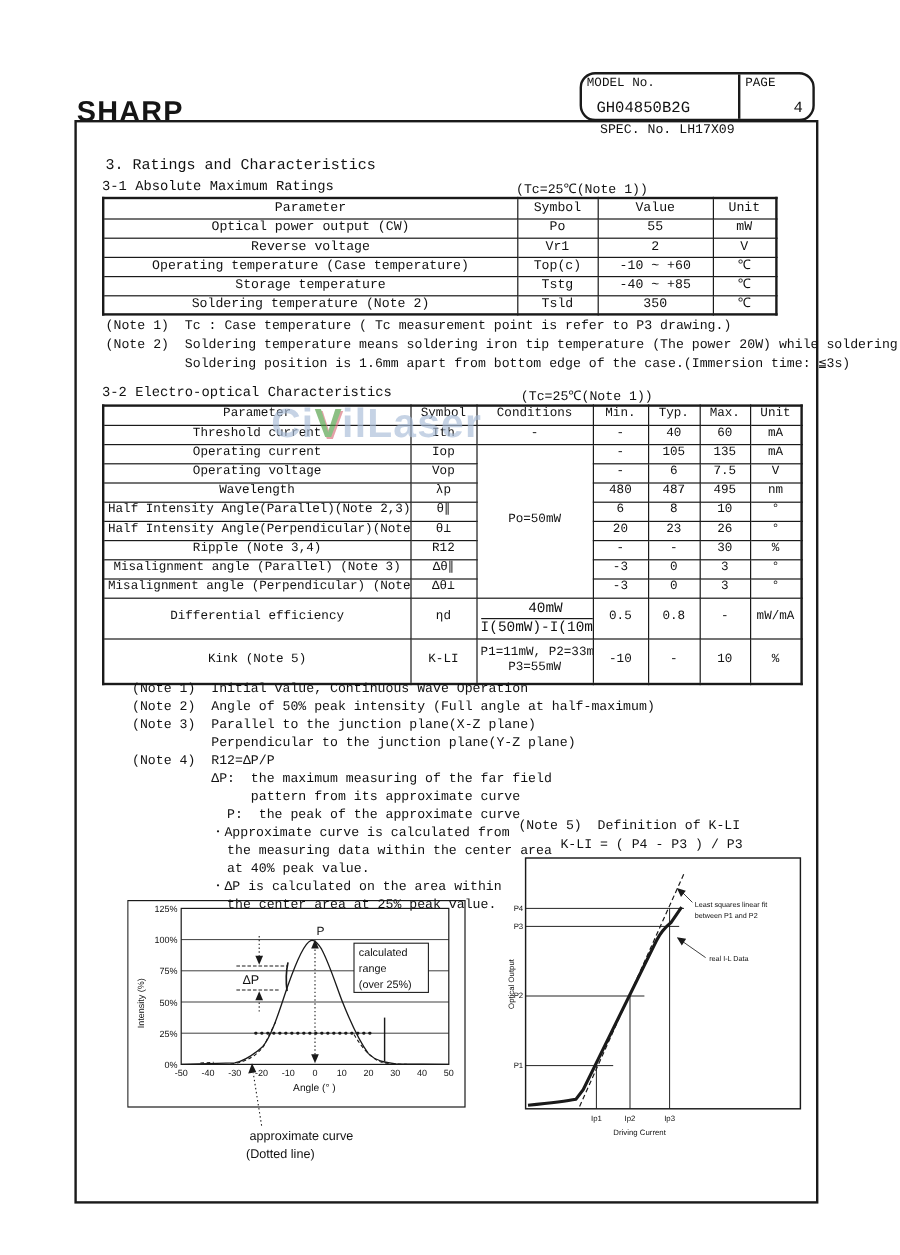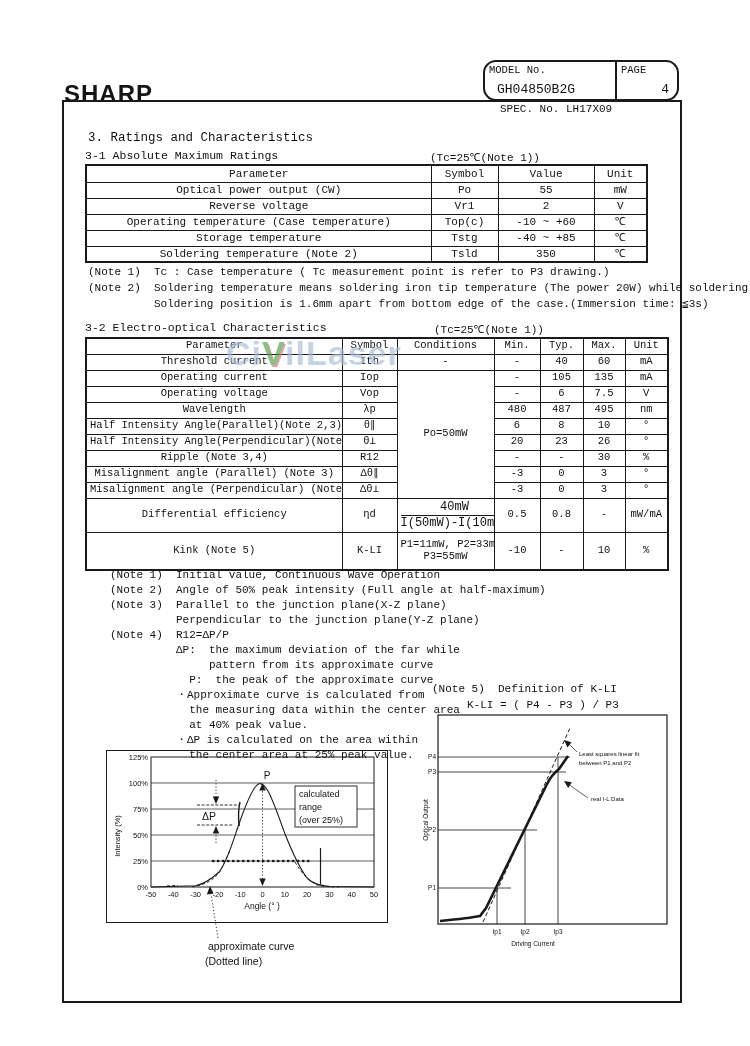--- a/index.html
+++ b/index.html
@@ -243,21 +243,21 @@
     </tr>
   </tbody>
     </table>
 
   <div class="abs" style="left:110px;top:568px;">
     <div class="noteline4">(Note 1)  Initial value, Continuous Wave Operation</div>
     <div class="noteline4">(Note 2)  Angle of 50% peak intensity (Full angle at half-maximum)</div>
     <div class="noteline4">(Note 3)  Parallel to the junction plane(X-Z plane)</div>
     <div class="noteline4">          Perpendicular to the junction plane(Y-Z plane)</div>
     <div class="noteline4">(Note 4)  R12=ΔP/P</div>
-    <div class="noteline4">          ΔP:  the maximum deviation of the far while</div>
+    <div class="noteline4">          ΔP:  the maximum measuring of the far field</div>
     <div class="noteline4">               pattern from its approximate curve</div>
     <div class="noteline4">            P:  the peak of the approximate curve</div>
     <div class="noteline4">          ・Approximate curve is calculated from</div>
     <div class="noteline4">            the measuring data within the center area</div>
     <div class="noteline4">            at 40% peak value.</div>
     <div class="noteline4">          ・ΔP is calculated on the area within</div>
     <div class="noteline4">            the center area at 25% peak value.</div>
   </div>
 
   <div class="abs noteline" style="left:432px;top:681px;">(Note 5)  Definition of K-LI</div>

